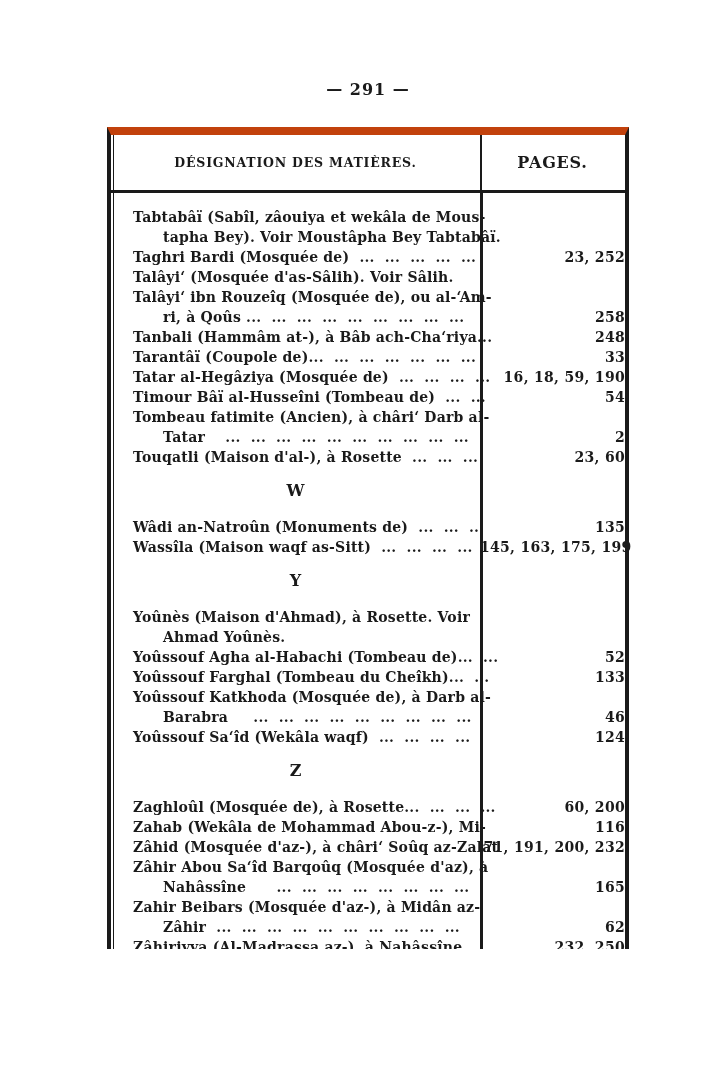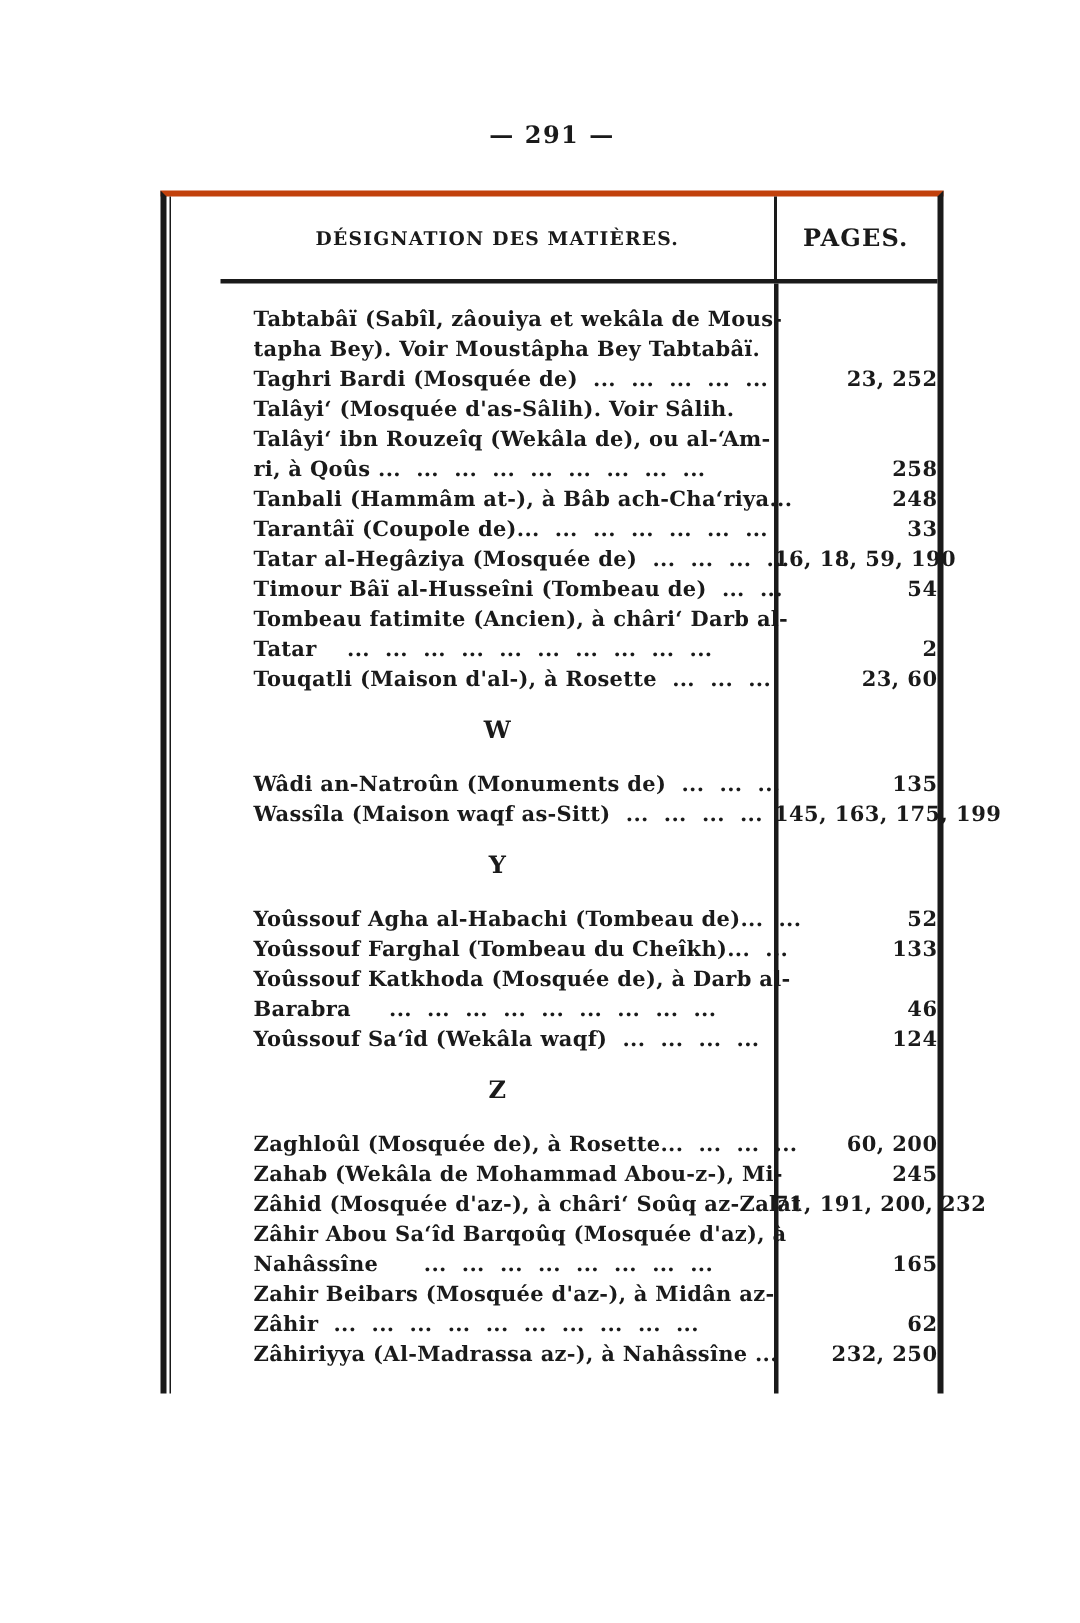--- a/index.html
+++ b/index.html
@@ -25,24 +25,23 @@
     text-align: center;
     font-size: 16px;
     letter-spacing: 1px;
   }
   .index-table {
     position: absolute;
     left: 107px;
     top: 127px;
     width: 522px;
     box-sizing: border-box;
-    border-top: 4px solid #c2410c;
+    border-top: 8px solid #c2410c;
     border-right: 4px solid #1a1a1a;
     border-left: 4px solid #1a1a1a;
-    padding-left: 36px;
   }
   
   .index-table::before {
     content: '';
     position: absolute;
     left: 2px;
     top: 0;
     bottom: 0;
     width: 1px;
     background: #1a1a1a;
@@ -97,20 +96,21 @@
     box-sizing: border-box;
     padding: 0 8px 0 22px;
   }
   .entry-line {
     white-space: pre;
     font-size: 14px;
     line-height: 20px;
     letter-spacing: 0.2px;
   }
   .entry-line.cont {
+    margin-left: 30px;
   }
   .cell-pages {
     flex: 1;
     text-align: right;
     font-size: 14px;
     line-height: 20px;
     white-space: nowrap;
     letter-spacing: 0.3px;
   }
   .section-heading {
@@ -147,21 +147,21 @@
           <div class="cell-pages">23, 252</div>
         </div>
         <div class="index-row">
           <div class="cell-designation">
             <div class="entry-line">Talâyi‘ (Mosquée d'as-Sâlih). Voir Sâlih.</div>
           </div>
           <div class="cell-pages"></div>
         </div>
         <div class="index-row">
           <div class="cell-designation">
-            <div class="entry-line">Talâyi‘ ibn Rouzeîq (Wekâla de), ou al-‘Am-</div>
+            <div class="entry-line">Talâyi‘ ibn Rouzeîq (Mosquée de), ou al-‘Am-</div>
             <div class="entry-line cont">ri, à Qoûs ...  ...  ...  ...  ...  ...  ...  ...  ...</div>
           </div>
           <div class="cell-pages">258</div>
         </div>
         <div class="index-row">
           <div class="cell-designation">
             <div class="entry-line">Tanbali (Hammâm at-), à Bâb ach-Cha‘riya...</div>
           </div>
           <div class="cell-pages">248</div>
         </div>
@@ -205,20 +205,27 @@
         </div>
         <div class="index-row">
           <div class="cell-designation">
             <div class="entry-line">Wassîla (Maison waqf as-Sitt)  ...  ...  ...  ...</div>
           </div>
           <div class="cell-pages">145, 163, 175, 199</div>
         </div>
         <div class="section-heading">Y</div>
         <div class="index-row">
           <div class="cell-designation">
+            <div class="entry-line">Yoûnès (Maison d'Ahmad), à Rosette. Voir</div>
+            <div class="entry-line cont">Ahmad Yoûnès.</div>
+          </div>
+          <div class="cell-pages"></div>
+        </div>
+        <div class="index-row">
+          <div class="cell-designation">
             <div class="entry-line">Yoûssouf Agha al-Habachi (Tombeau de)...  ...</div>
           </div>
           <div class="cell-pages">52</div>
         </div>
         <div class="index-row">
           <div class="cell-designation">
             <div class="entry-line">Yoûssouf Farghal (Tombeau du Cheîkh)...  ...</div>
           </div>
           <div class="cell-pages">133</div>
         </div>
@@ -239,21 +246,21 @@
         <div class="index-row">
           <div class="cell-designation">
             <div class="entry-line">Zaghloûl (Mosquée de), à Rosette...  ...  ...  ...</div>
           </div>
           <div class="cell-pages">60, 200</div>
         </div>
         <div class="index-row">
           <div class="cell-designation">
             <div class="entry-line">Zahab (Wekâla de Mohammad Abou-z-), Mi-</div>
           </div>
-          <div class="cell-pages">245</div>
+          <div class="cell-pages">116</div>
         </div>
         <div class="index-row">
           <div class="cell-designation">
             <div class="entry-line">Zâhid (Mosquée d'az-), à châri‘ Soûq az-Zalat</div>
           </div>
           <div class="cell-pages">71, 191, 200, 232</div>
         </div>
         <div class="index-row">
           <div class="cell-designation">
             <div class="entry-line">Zâhir Abou Sa‘îd Barqoûq (Mosquée d'az), à</div>

